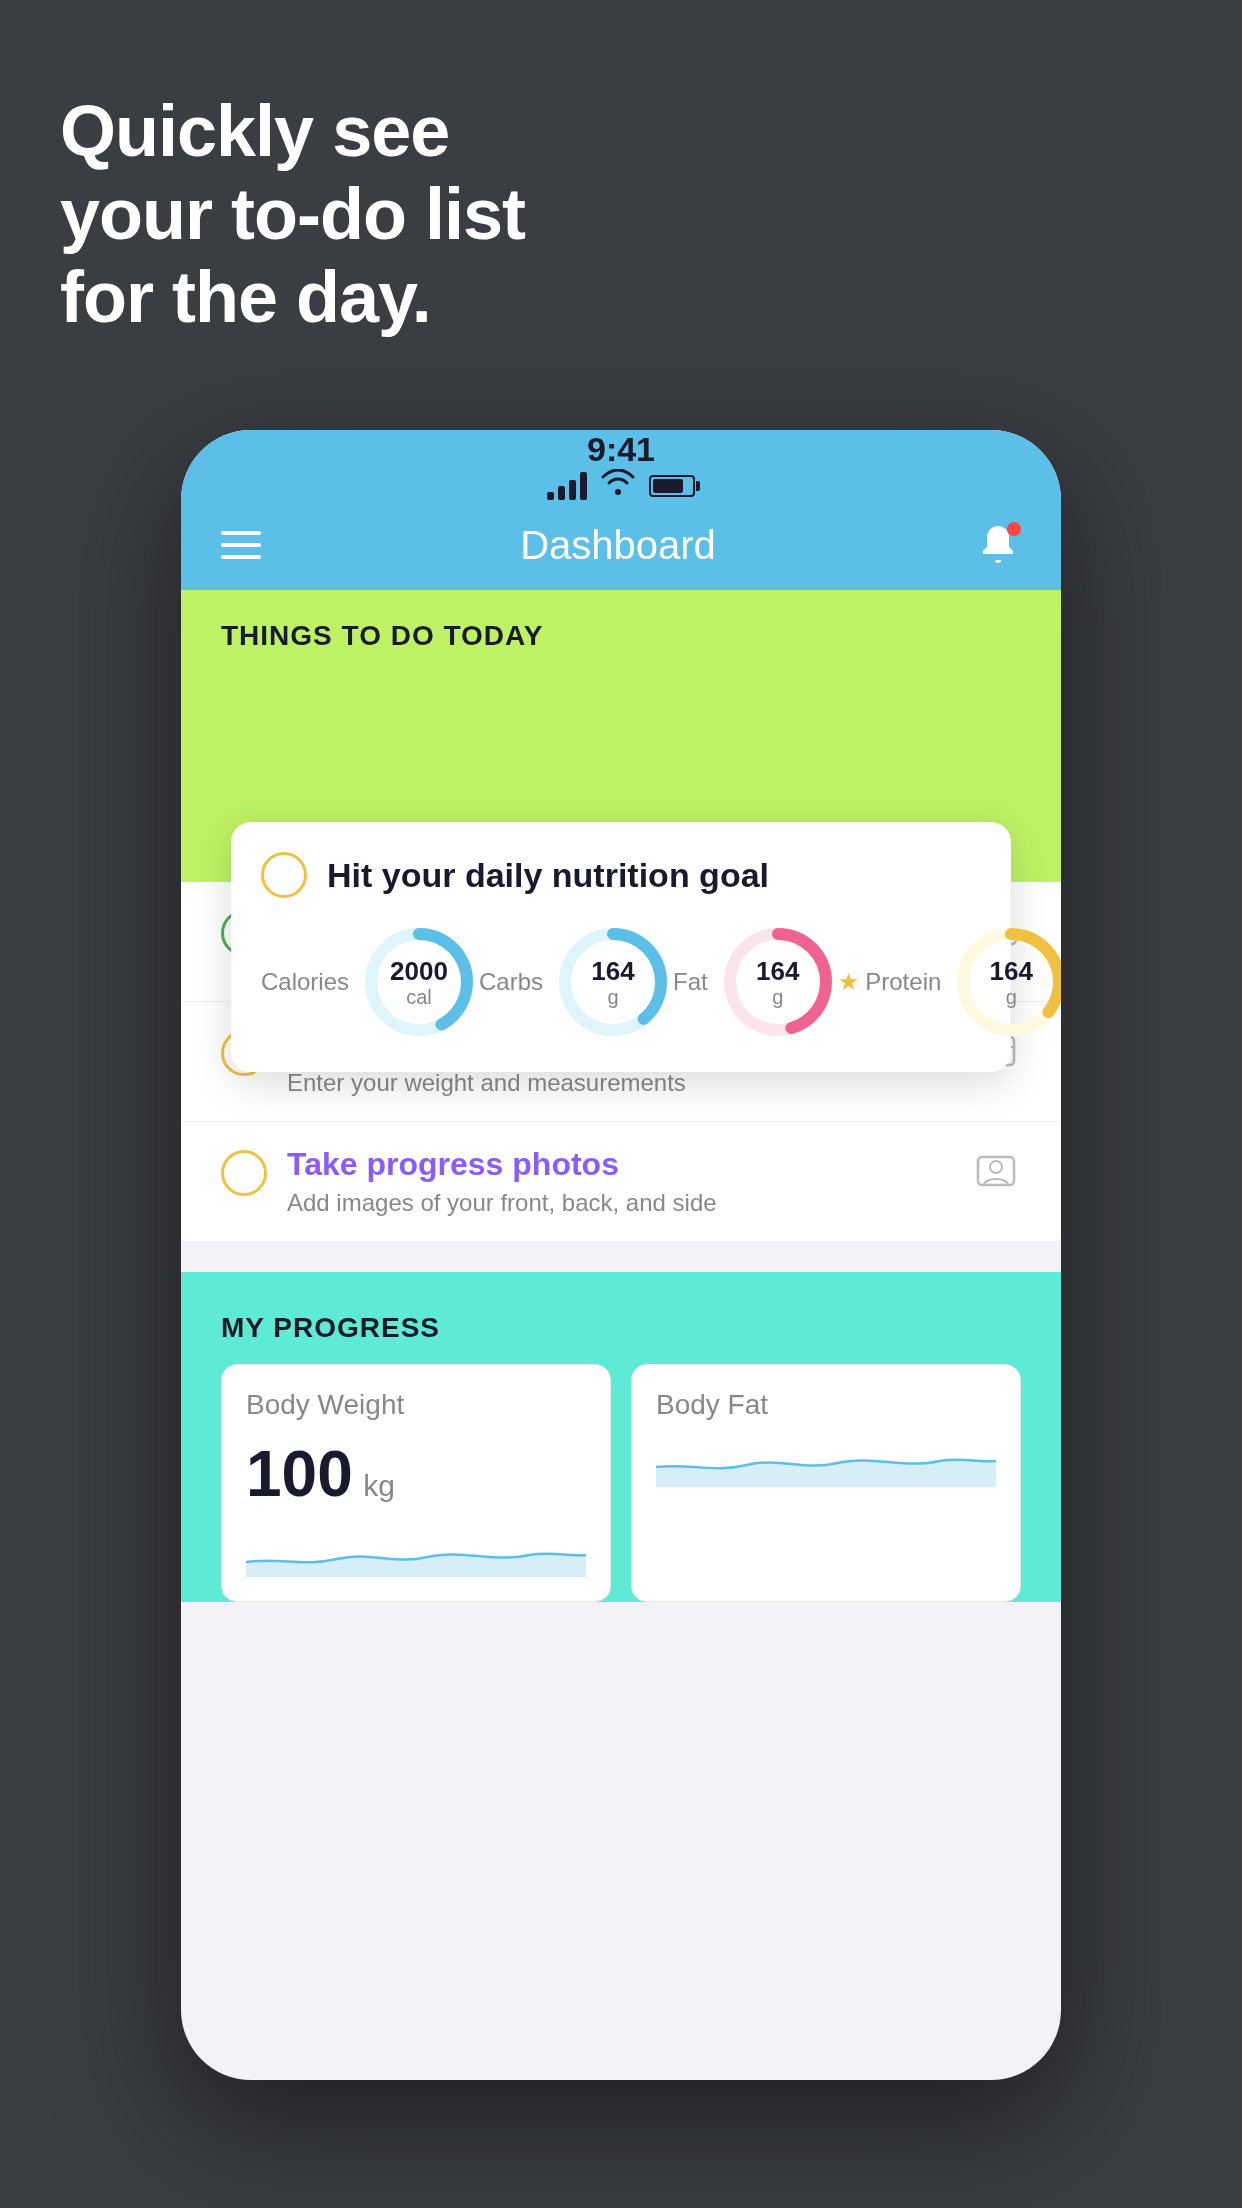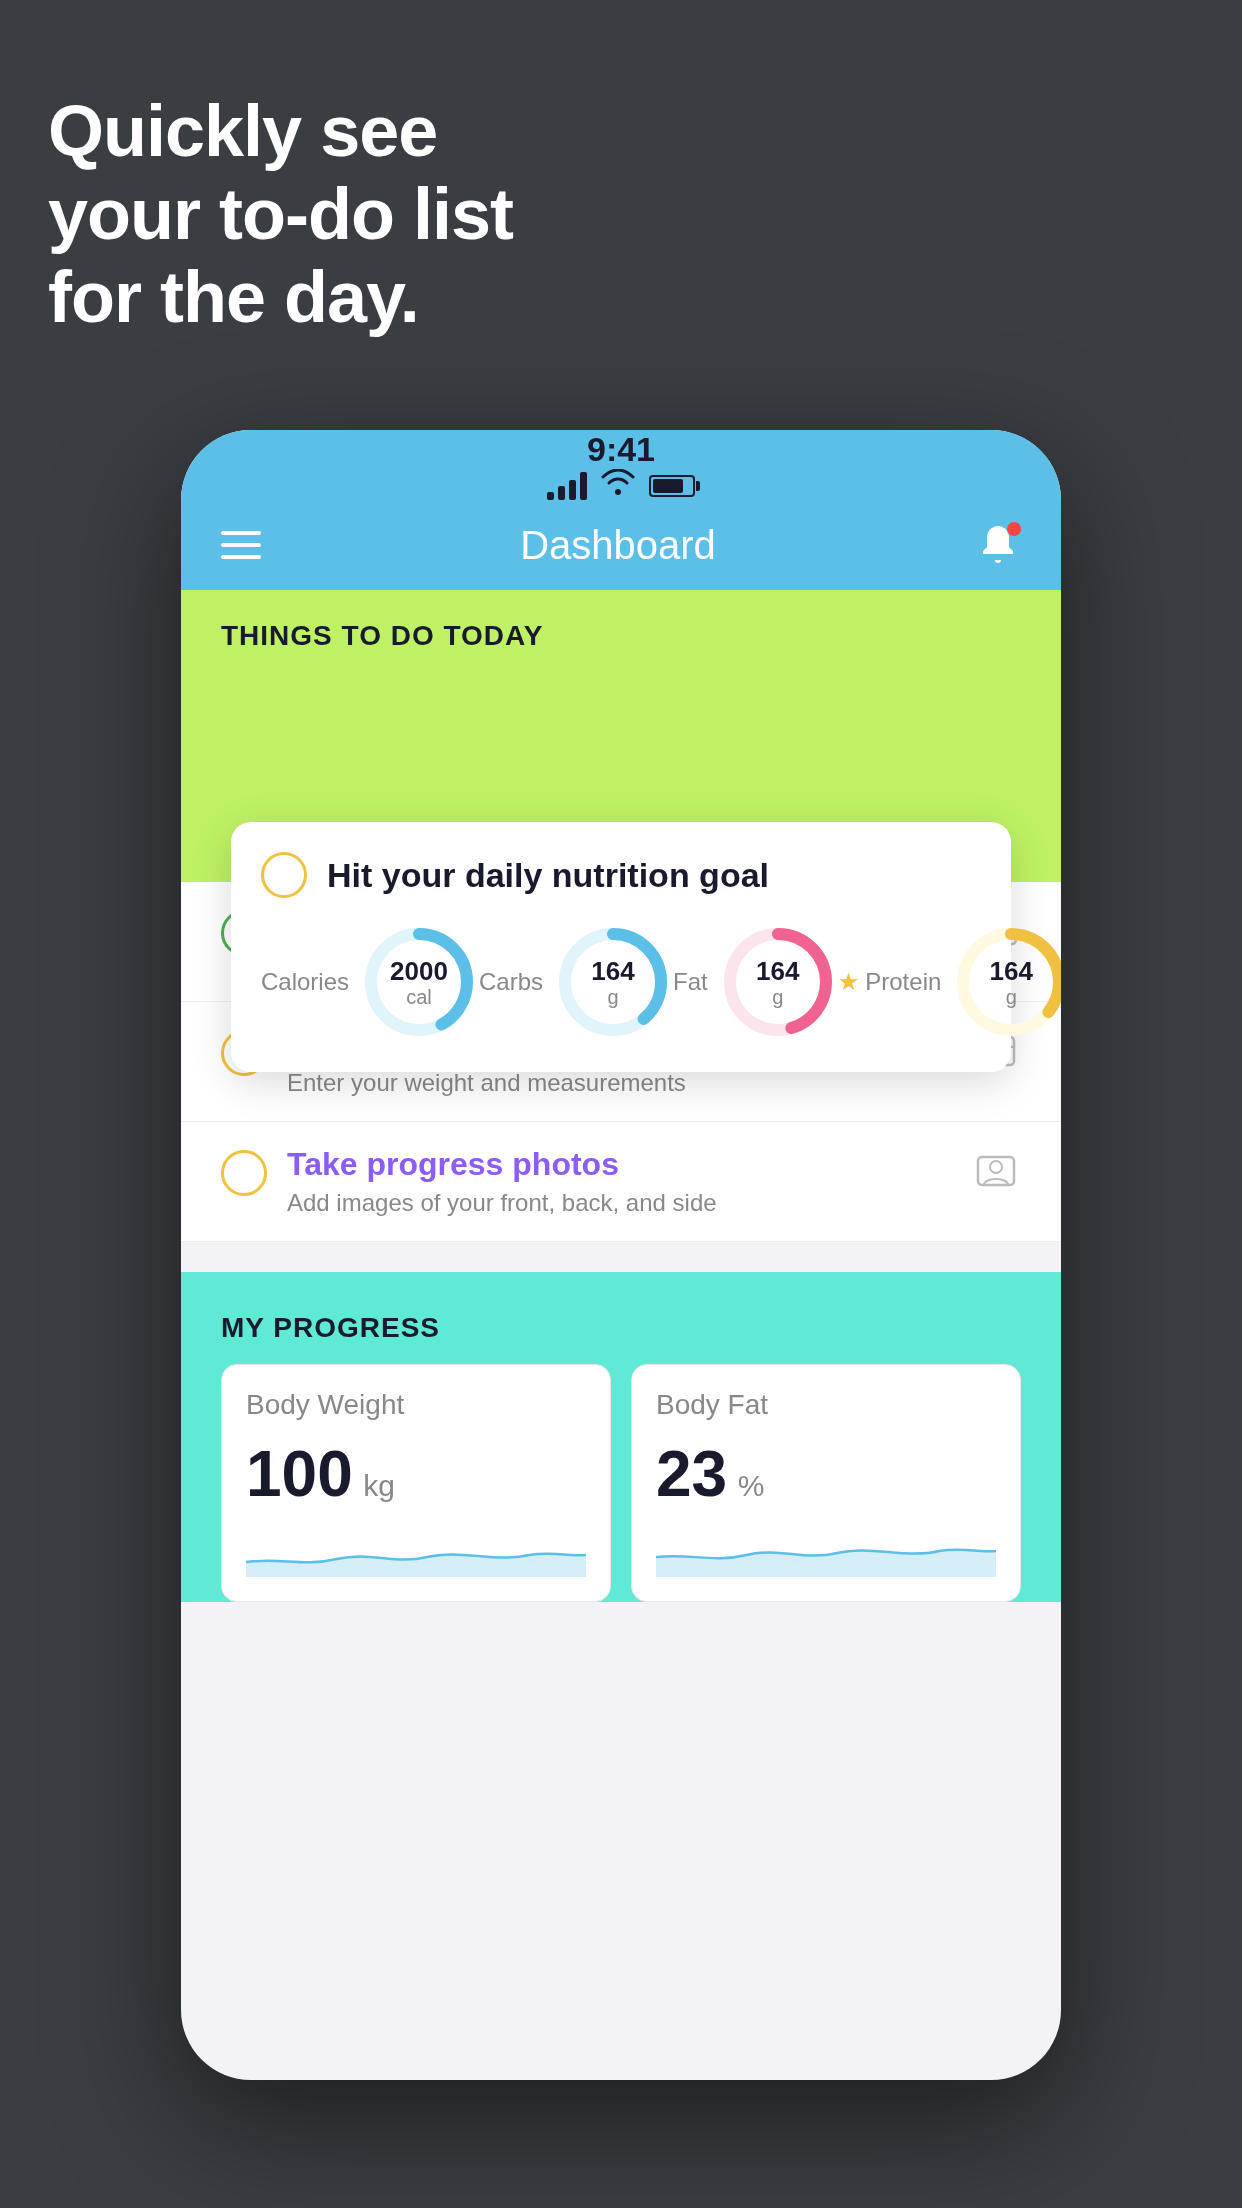--- a/index.html
+++ b/index.html
@@ -10,21 +10,21 @@
       height: 2208px;
       background-color: #3a3d42;
       font-family: -apple-system, BlinkMacSystemFont, 'Helvetica Neue', Arial, sans-serif;
       overflow: hidden;
       position: relative;
     }
 
     .headline {
       position: absolute;
       top: 90px;
-      left: 48px;
+      left: 60px;
       color: #ffffff;
       font-size: 72px;
       font-weight: 800;
       line-height: 1.15;
       letter-spacing: -1px;
     }
 
     
     .phone-frame {
       position: absolute;
@@ -558,24 +558,20 @@
         <div class="progress-chart">
           <svg class="wave-svg" viewBox="0 0 300 50" preserveAspectRatio="none">
             <path d="M0 35 C30 30 50 40 80 32 C110 24 130 38 160 30 C190 22 220 36 250 28 C270 24 290 30 300 28 L300 50 L0 50 Z" fill="#d6eef8"></path>
             <path d="M0 35 C30 30 50 40 80 32 C110 24 130 38 160 30 C190 22 220 36 250 28 C270 24 290 30 300 28" stroke="#5bbfe8" stroke-width="2.5" fill="none"></path>
           </svg>
         </div>
       </div>
 
       <div class="progress-card">
         <div class="progress-card-title">Body Fat</div>
-        <div>
-          <span class="progress-value">23</span>
-          <span class="progress-unit">%</span>
-        </div>
         <div class="progress-chart">
           <svg class="wave-svg" viewBox="0 0 300 50" preserveAspectRatio="none">
             <path d="M0 30 C30 26 50 36 80 28 C110 20 130 34 160 26 C190 18 220 32 250 24 C270 20 290 26 300 24 L300 50 L0 50 Z" fill="#d6eef8"></path>
             <path d="M0 30 C30 26 50 36 80 28 C110 20 130 34 160 26 C190 18 220 32 250 24 C270 20 290 26 300 24" stroke="#5bbfe8" stroke-width="2.5" fill="none"></path>
           </svg>
         </div>
       </div>
 
     </div>
   </div>

